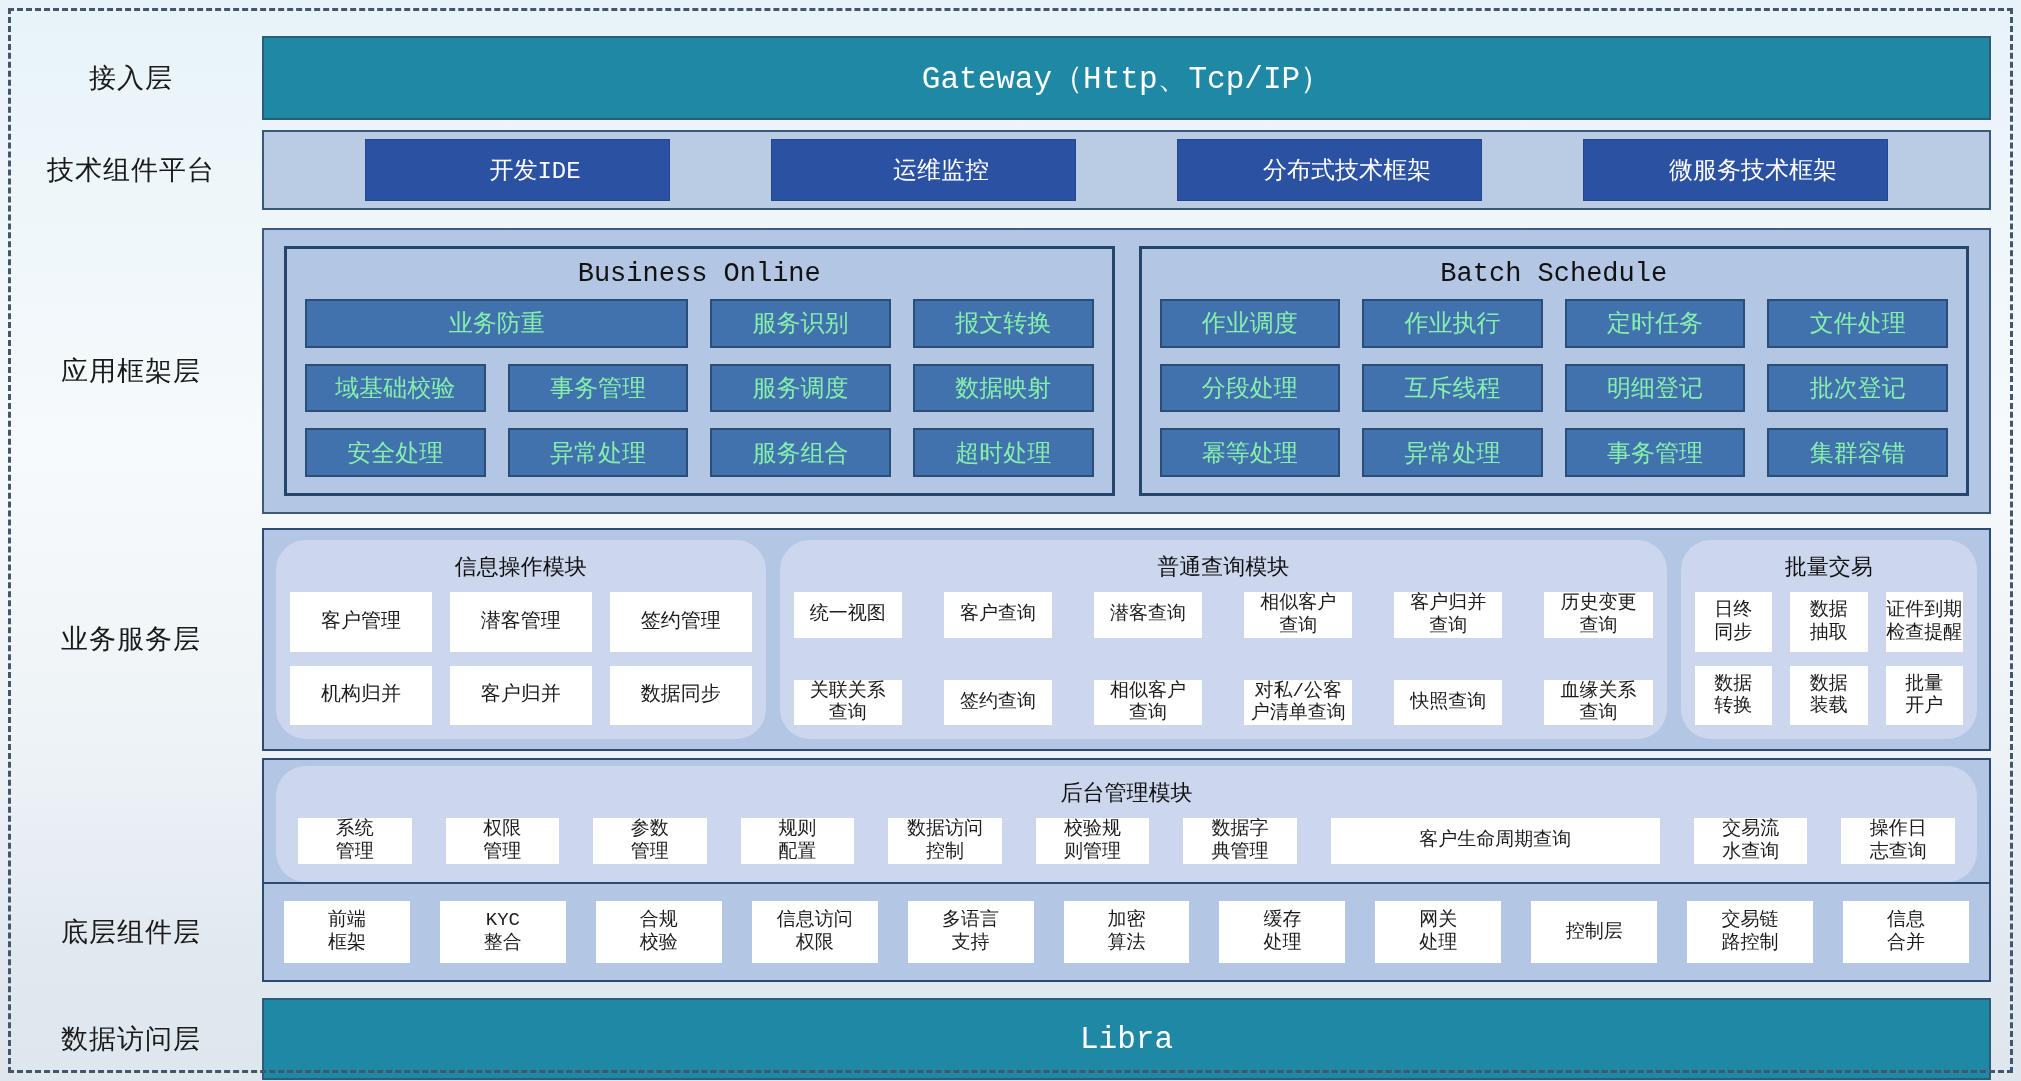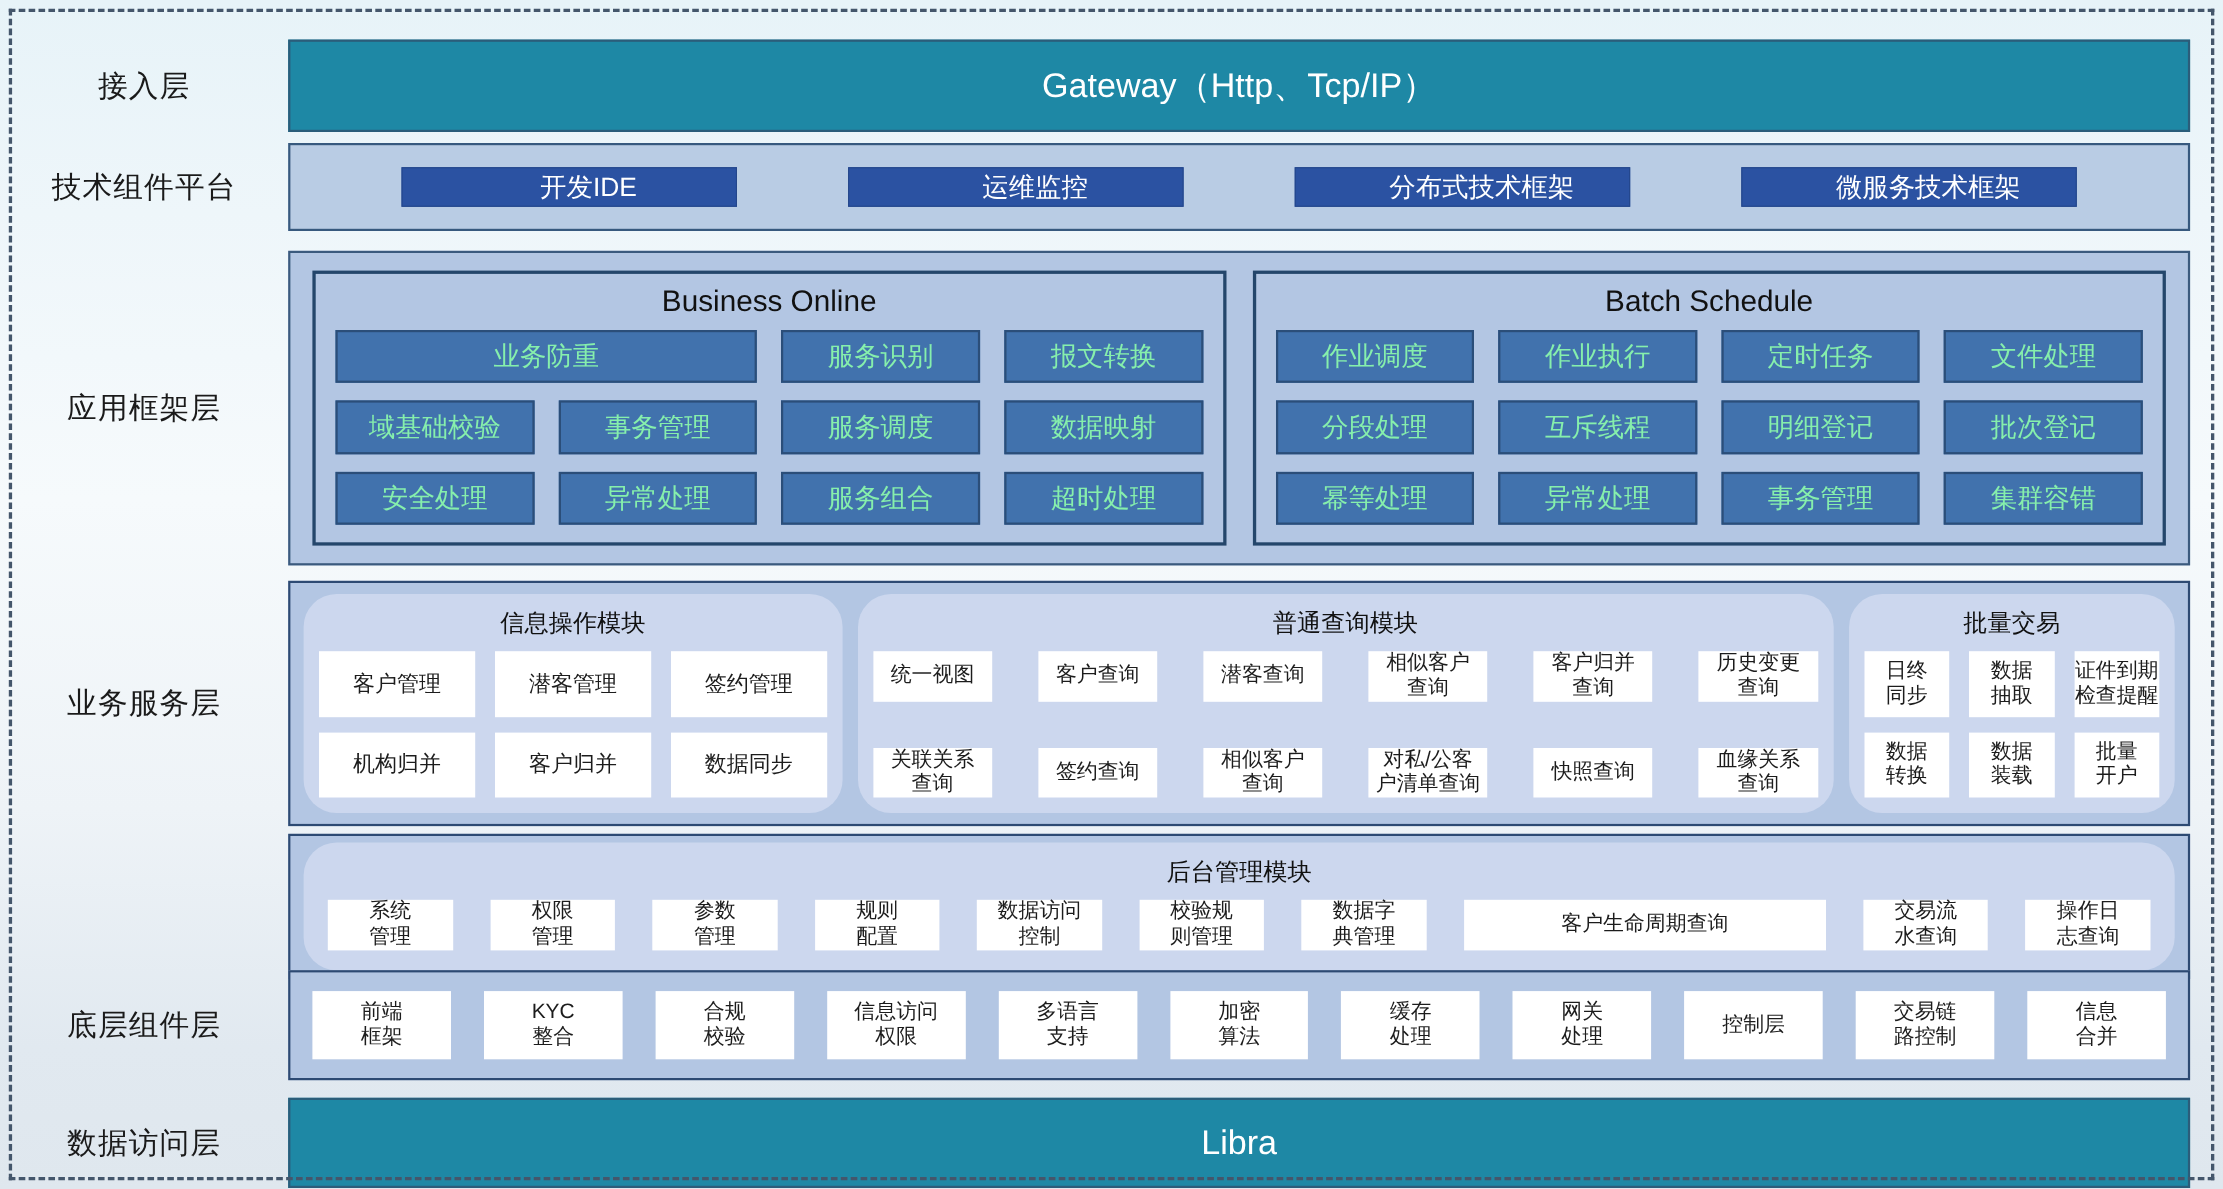--- a/index.html
+++ b/index.html
@@ -16,36 +16,36 @@
     border:3px dashed #44566b;
     pointer-events:none;
   }
   .rows{position:absolute;left:0;top:0;width:100%;}
   .row{display:flex;align-items:stretch;}
   .label-col{
     width:262px;flex:0 0 262px;
     display:flex;align-items:center;justify-content:center;
     font-size:27px;color:#1a1a1a;letter-spacing:1px;
   }
-  .content-col{flex:1;margin-right:30px;display:flex;flex-direction:column;}
+  .content-col{flex:1;margin-right:30px;display:flex;flex-direction:column;font-family:Liberation Mono, monospace;}
 
   
   .teal-bar{
     flex:1;display:flex;align-items:center;justify-content:center;
     background:#1e88a5;border:2px solid #2b5d7a;box-sizing:border-box;
     color:#ffffff;font-size:31px;
   }
 
   
   .tech-strip{
     flex:1;display:flex;align-items:center;justify-content:space-evenly;
     background:#b9cce4;border:2px solid #37597e;box-sizing:border-box;
   }
   .tech-btn{
-    width:305px;height:36px;
+    width:305px;height:62px;
     background:#2b52a2;border:1px solid #24468b;box-sizing:border-box;
     display:flex;align-items:center;justify-content:center;
     color:#fff;font-size:24px;padding-left:35px;
   }
 
   
   .appfw{
     flex:1;display:flex;gap:24px;
     background:#b3c6e3;border:2px solid #3b5a7e;box-sizing:border-box;
     padding:16px 20px;

